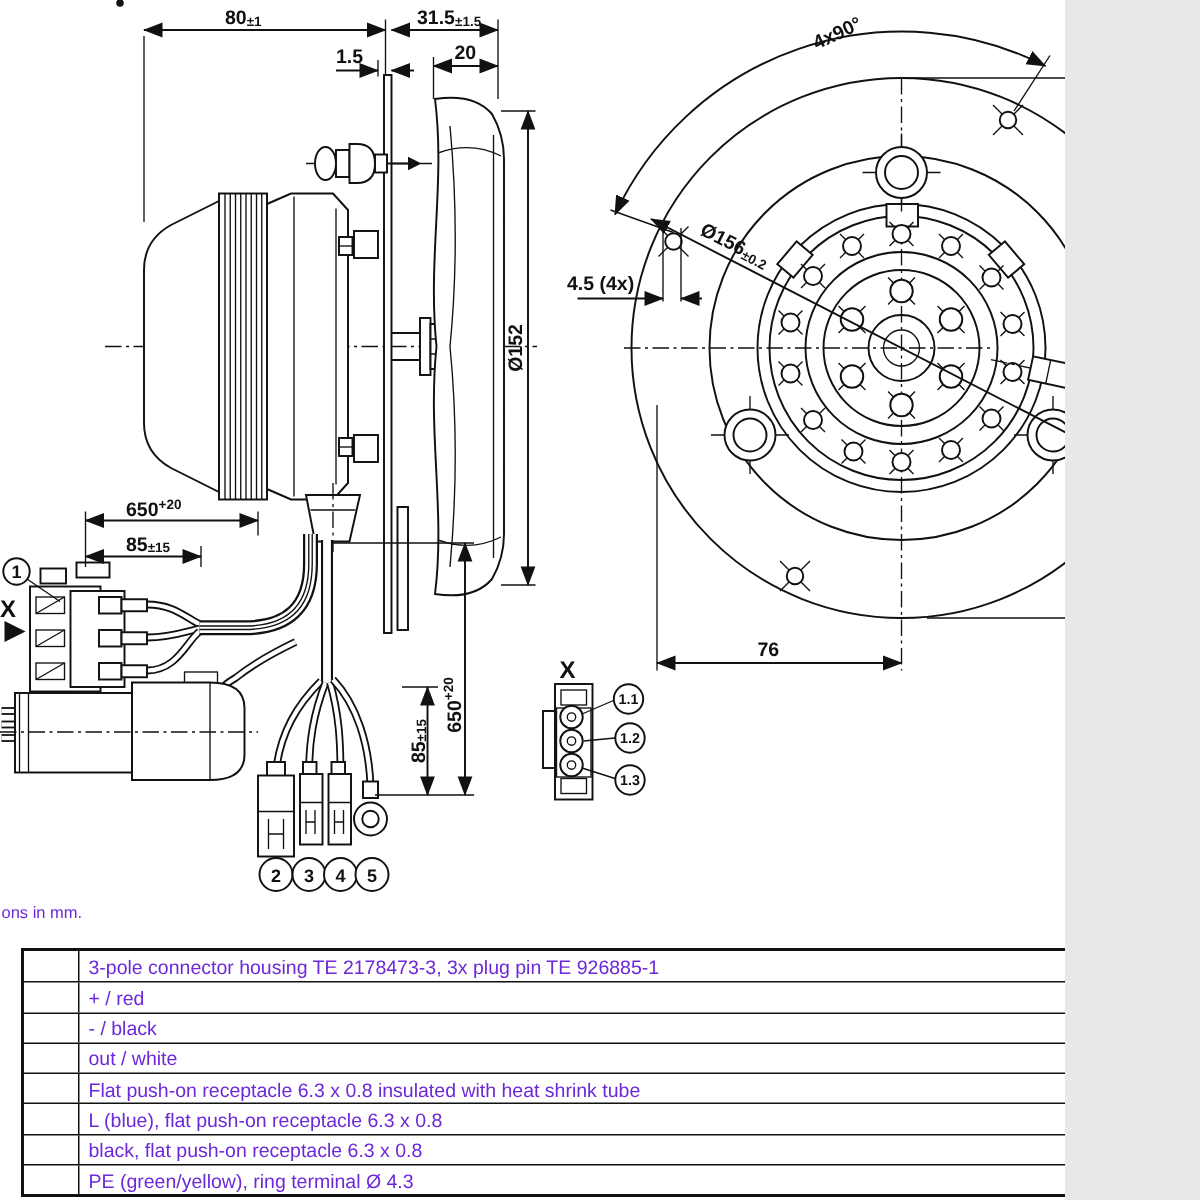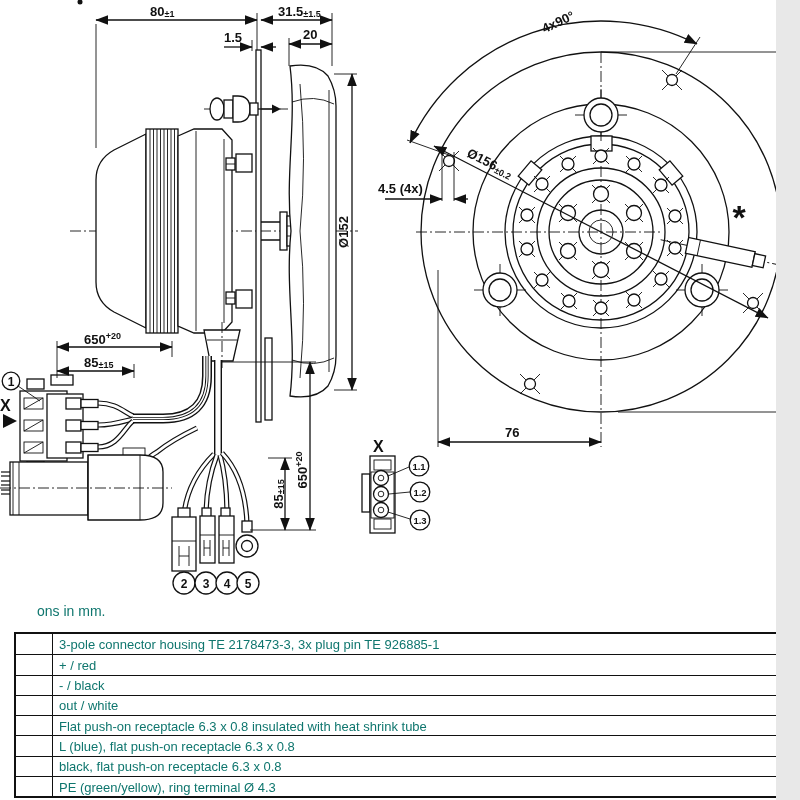--- a/index.html
+++ b/index.html
@@ -1,17 +1,17 @@
 <!DOCTYPE html>
 <html><head>
 <meta charset="utf-8">
 <style>
   html,body{margin:0;padding:0;background:#e8e8e8;}
-  .canvas{position:relative;width:776px;height:800px;background:#fff;overflow:hidden;
-          font-family:"Liberation Sans",sans-serif;color:#0f766e;}
+  .canvas{position:relative;width:710px;height:800px;background:#fff;overflow:hidden;
+          font-family:"Liberation Sans",sans-serif;color:#6d28d9;}
   svg{position:absolute;left:0;top:0;}
   svg text{fill:#111;font-family:"Liberation Sans",sans-serif;}
   .dim{font-size:13px;font-weight:bold;}
   .tol{font-size:9px;font-weight:bold;}
   .lbl{font-size:16px;font-weight:bold;}
   .num{font-size:12px;font-weight:bold;text-anchor:middle;}
   .pin{font-size:9.5px;font-weight:bold;text-anchor:middle;}
   .star{font-size:34px;font-weight:bold;text-anchor:middle;}
   .ln{stroke:#111;stroke-width:1.3;fill:none;}
   .lt{stroke:#111;stroke-width:0.9;fill:none;}
@@ -19,21 +19,21 @@
   .fw{fill:#fff;}
   .fk{fill:#111;stroke:none;}
   .wA{stroke:#111;stroke-width:5.2;fill:none;}
   .wB{stroke:#fff;stroke-width:2.8;fill:none;}
   .cA{stroke:#111;stroke-width:8;fill:none;}
   .cB{stroke:#fff;stroke-width:5.2;fill:none;}
   .bA{stroke:#111;stroke-width:10;fill:none;}
   .bB{stroke:#fff;stroke-width:7;fill:none;}
   .b3{stroke:#111;stroke-width:3.2;fill:none;}
   .b4{stroke:#fff;stroke-width:1.4;fill:none;}
-  .note{position:absolute;left:1px;top:603px;font-size:14px;padding-left:36px;}
+  .note{position:absolute;left:1px;top:603px;font-size:11px;}
   .legend{position:absolute;left:14px;top:632px;width:800px;border:2px solid #111;border-right:none;box-sizing:border-box;}
   .lrow{display:flex;height:20.3px;border-top:1.4px solid #111;box-sizing:border-box;}
   .lrow:first-child{border-top:none;}
   .lc1{width:37px;border-right:1.4px solid #111;box-sizing:border-box;}
   .lc2{flex:1;font-size:13px;padding:2.5px 0 0 6px;white-space:nowrap;overflow:hidden;}
 </style>
 </head>
 <body>
 
 <div class="canvas">

